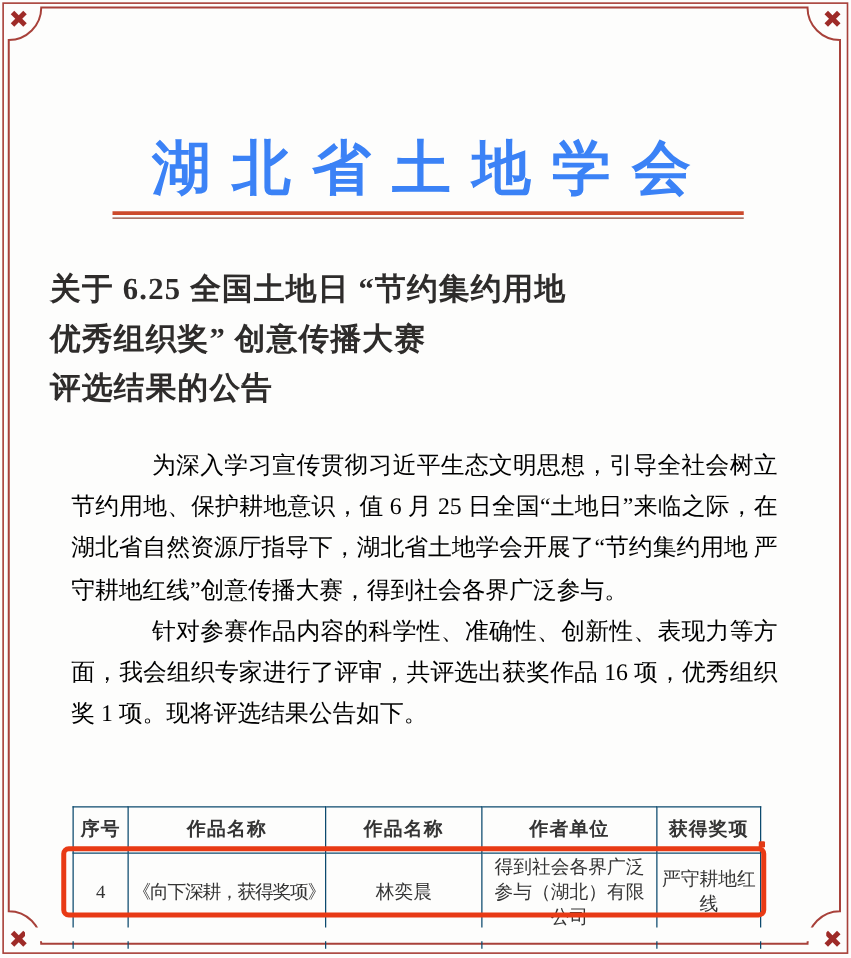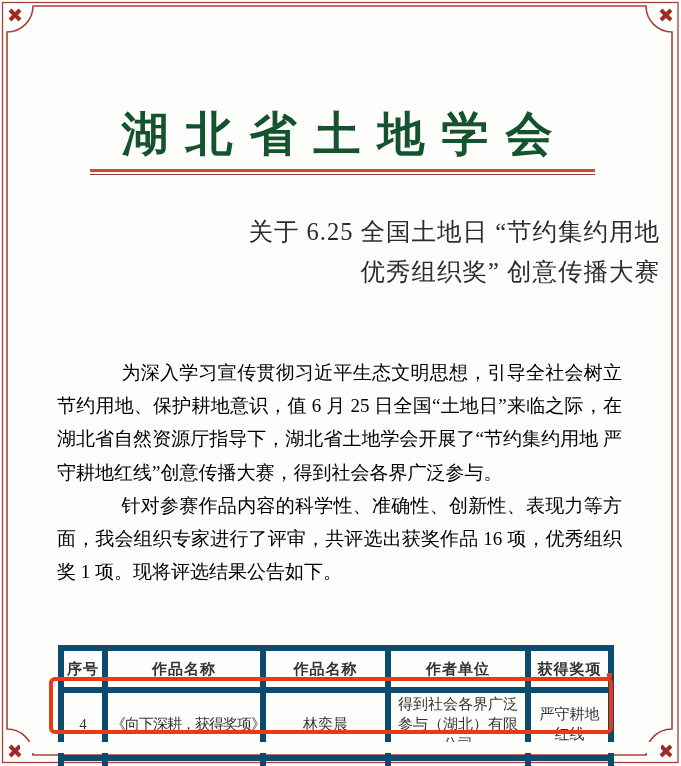--- a/index.html
+++ b/index.html
@@ -9,51 +9,51 @@
     background:#fdfdfc;
     overflow:hidden;
     font-family:"Liberation Serif","DejaVu Serif",serif;
   }
   .frame-svg{position:absolute;left:0;top:0;width:681px;height:766px;pointer-events:none;}
 
   .org-title{
     position:absolute;left:0;top:103px;width:674px;
     margin:0;text-align:center;
     font-size:47px;font-weight:700;
-    color:#14532d;
+    color:#3b82f6;
     letter-spacing:17px;
     text-indent:17px;
     white-space:nowrap;
   }
   .title-rule{position:absolute;left:90px;top:169px;width:505px;}
   .title-rule .thick{height:3px;background:#cc4a2c;}
   .title-rule .thin{height:1px;background:#8f4434;margin-top:2px;}
 
   .heading{
     position:absolute;left:40px;top:212px;width:620px;
-    text-align:right;
-    font-size:24.5px;font-weight:400;color:#2e2c2b;
+    text-align:left;
+    font-size:24.5px;font-weight:700;color:#2e2c2b;
     line-height:39.5px;letter-spacing:1px;
   }
   .body-text{
     position:absolute;left:57px;top:356px;width:565px;
     font-size:19px;line-height:33.2px;color:#000000;
     text-align:justify;
   }
   .body-text p{margin:0;text-indent:3.4em;}
 
   table.results{
     position:absolute;left:58px;top:645px;
     width:550px;
     border-collapse:collapse;
     table-layout:fixed;
     font-size:15px;color:#343434;
   }
   table.results th,table.results td{
-    border:6px solid #0c4a6e;
+    border:1px solid #0c4a6e;
     text-align:center;vertical-align:middle;
     padding:1px 3px;
     font-weight:400;
     line-height:20px;
   }
   table.results th{font-weight:700;height:34px;letter-spacing:1px;}
   tr.data-row td{height:44px;}
   td.cell-work{letter-spacing:-1px;padding-left:4px;padding-right:2px;white-space:nowrap;overflow:hidden;}
   td.cell-author{text-align:left;padding-left:6px;}
   tr.cut-row td{height:11px;border-bottom:none;}
@@ -101,20 +101,21 @@
 
   <h1 class="org-title">湖北省土地学会</h1>
   <div class="title-rule">
     <div class="thick"></div>
     <div class="thin"></div>
   </div>
 
   <div class="heading">
     <div>关于 6.25 全国土地日 “节约集约用地</div>
     <div>优秀组织奖” 创意传播大赛</div>
+    <div>评选结果的公告</div>
   </div>
 
   <div class="body-text">
     <p>为深入学习宣传贯彻习近平生态文明思想，引导全社会树立节约用地、保护耕地意识，值 6 月 25 日全国“土地日”来临之际，在湖北省自然资源厅指导下，湖北省土地学会开展了“节约集约用地 严守耕地红线”创意传播大赛，得到社会各界广泛参与。</p>
     <p>针对参赛作品内容的科学性、准确性、创新性、表现力等方面，我会组织专家进行了评审，共评选出获奖作品 16 项，优秀组织奖 1 项。现将评选结果公告如下。</p>
   </div>
 
   <table class="results">
     <colgroup>
       <col style="width:44px">

